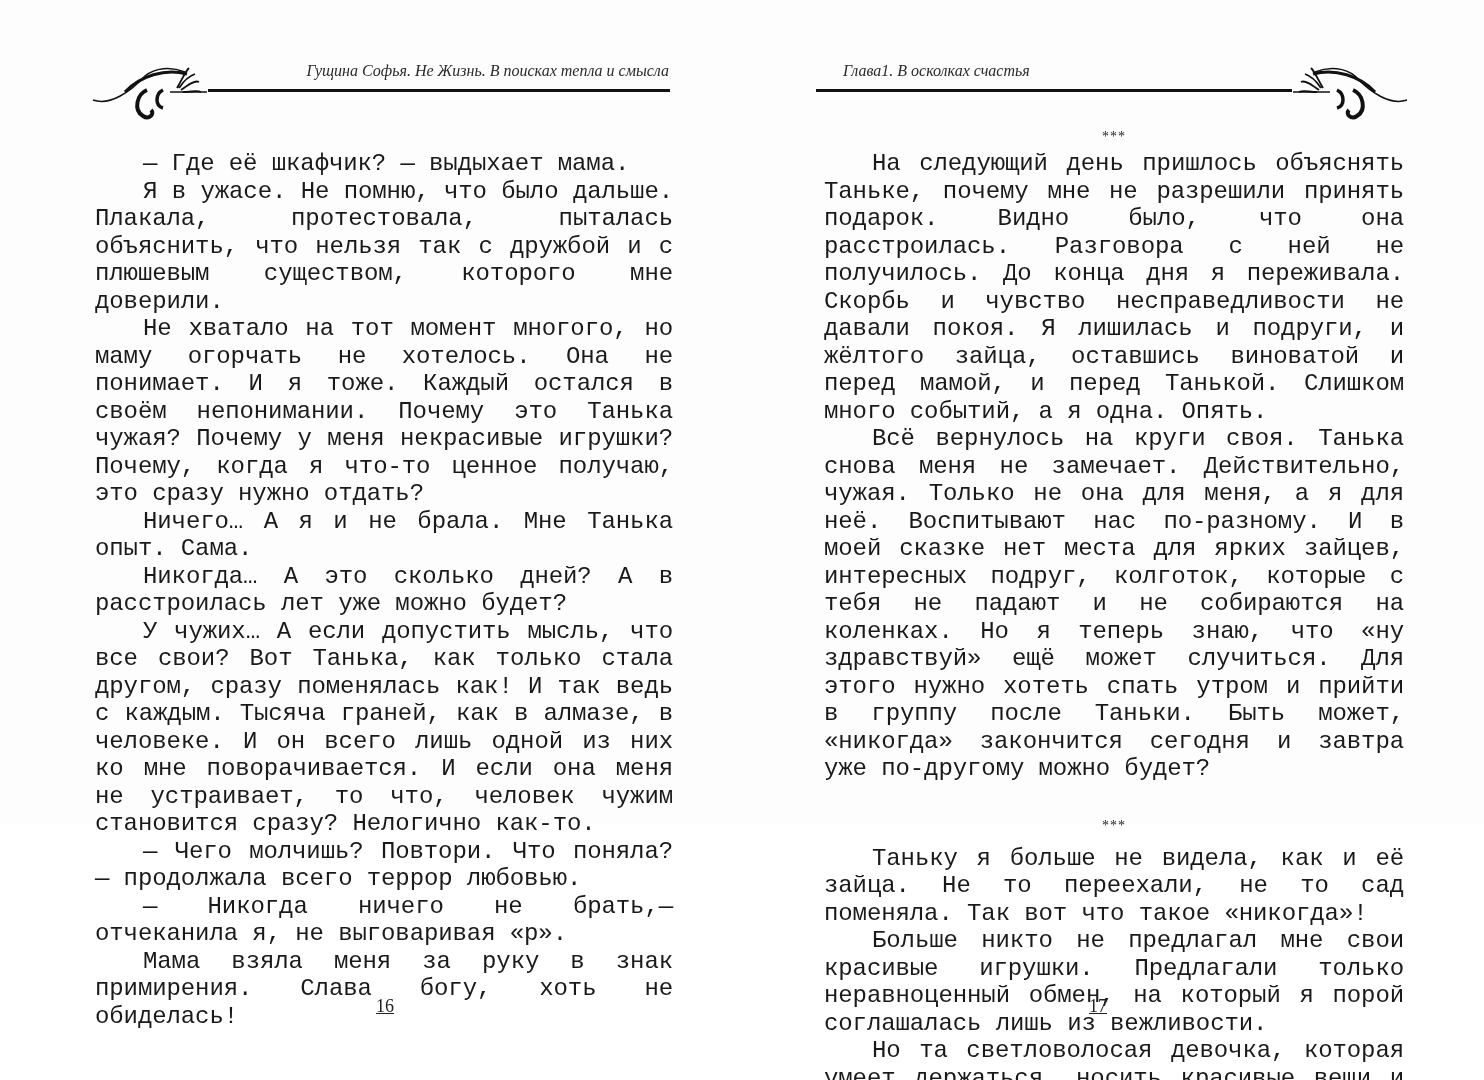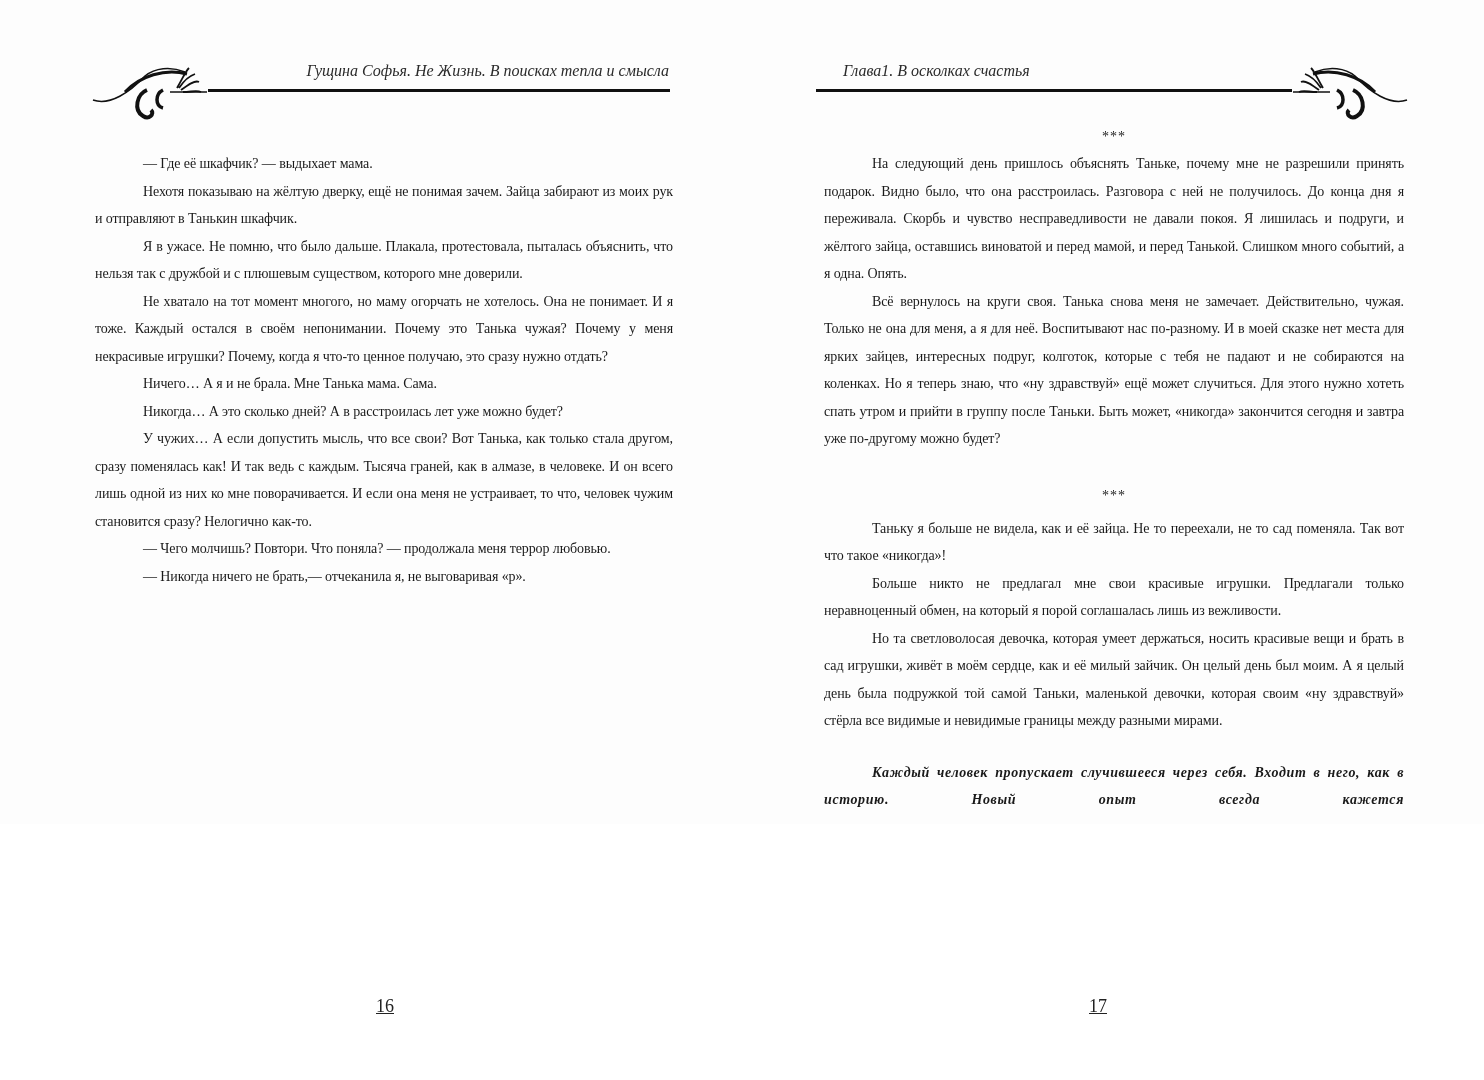--- a/index.html
+++ b/index.html
@@ -23,22 +23,22 @@
 
   .ornament { position: absolute; top: 62px; width: 125px; height: 66px; }
   .page.left .ornament { left: 85px; }
   .page.right .ornament { left: 548px; }
 
   .text-block { position: absolute; top: 150px; width: 578px; }
   .page.left .text-block { left: 95px; }
   .page.right .text-block { left: 82px; top: 124px; width: 580px; }
 
   .para {
-    font-size: 14px; line-height: 27.5px; text-indent: 48px;
-    text-align: justify; text-align-last: left; letter-spacing: -0.1px;
+    font-size: 24px; line-height: 27.5px; text-indent: 48px;
+    text-align: justify; text-align-last: left; letter-spacing: -0.1px; font-family: Liberation Mono, monospace;
   }
   .para.dialog { text-indent: 48px; }
   .para.emph { font-weight: bold; font-style: italic; letter-spacing: 0.6px; margin-top: 24px; }
   .sep { text-align: center; font-size: 14px; line-height: 26px; height: 26px; color: #222; letter-spacing: 1px; }
   .sep-gap { height: 30px; }
 
   .page-number { position: absolute; top: 996px; font-size: 18px; color: #222; text-decoration: underline; }
   .page.left .page-number { left: 376px; }
   .page.right .page-number { left: 347px; text-align: right; }
 </style>
@@ -52,28 +52,28 @@
     <path d="M62 28 C 52 32, 48 48, 58 54 C 64 58, 70 52, 66 48" fill="none" stroke="#111" stroke-width="4"></path>
     <path d="M78 28 C 70 32, 70 44, 78 46" fill="none" stroke="#111" stroke-width="3.5"></path>
     <path d="M92 26 C 98 16, 100 10, 104 6 M96 28 C 104 22, 110 18, 114 20 M98 30 C 106 30, 112 28, 116 30 M94 26 C 98 20, 104 14, 110 12" fill="none" stroke="#111" stroke-width="1.8"></path>
     <path d="M85 30 L 122 30" stroke="#111" stroke-width="1.4"></path>
   </svg>
   <div class="running-head">Гущина Софья. Не Жизнь. В поисках тепла и смысла</div>
   <div class="head-rule"></div>
 
   <div class="text-block">
     <p class="para dialog">— Где её шкафчик? — выдыхает мама.</p>
-    <p class="para">Нехотя показываю на жёлтую дверку, ещё не понимая зачем. Зайца забирают из моих рук и отправляют в Танькин шкафчик.</p>
     <p class="para">Я в ужасе. Не помню, что было дальше. Плакала, протестовала, пыталась объяснить, что нельзя так с дружбой и с плюшевым существом, которого мне доверили.</p>
     <p class="para">Не хватало на тот момент многого, но маму огорчать не хотелось. Она не понимает. И я тоже. Каждый остался в своём непонимании. Почему это Танька чужая? Почему у меня некрасивые игрушки? Почему, когда я что-то ценное получаю, это сразу нужно отдать?</p>
-    <p class="para">Ничего… А я и не брала. Мне Танька мама. Сама.</p>
+    <p class="para">Ничего… А я и не брала. Мне Танька опыт. Сама.</p>
     <p class="para">Никогда… А это сколько дней? А в расстроилась лет уже можно будет?</p>
     <p class="para">У чужих… А если допустить мысль, что все свои? Вот Танька, как только стала другом, сразу поменялась как! И так ведь с каждым. Тысяча граней, как в алмазе, в человеке. И он всего лишь одной из них ко мне поворачивается. И если она меня не устраивает, то что, человек чужим становится сразу? Нелогично как-то.</p>
-    <p class="para dialog">— Чего молчишь? Повтори. Что поняла? — продолжала меня террор любовью.</p>
+    <p class="para dialog">— Чего молчишь? Повтори. Что поняла? — продолжала всего террор любовью.</p>
     <p class="para dialog">— Никогда ничего не брать,— отчеканила я, не выговаривая «р».</p>
+    <p class="para">Мама взяла меня за руку в знак примирения. Слава богу, хоть не обиделась!</p>
   </div>
 
   <div class="page-number">16</div>
 </div>
 
 <div class="page right">
   <div class="running-head">Глава1. В осколках счастья</div>
   <div class="head-rule"></div>
   <svg class="ornament" viewBox="0 0 125 66" style="transform: scaleX(-1);">
     <path d="M8 38 C 25 44, 45 30, 60 14 C 70 6, 85 4, 100 10" fill="none" stroke="#111" stroke-width="1.6"></path>

